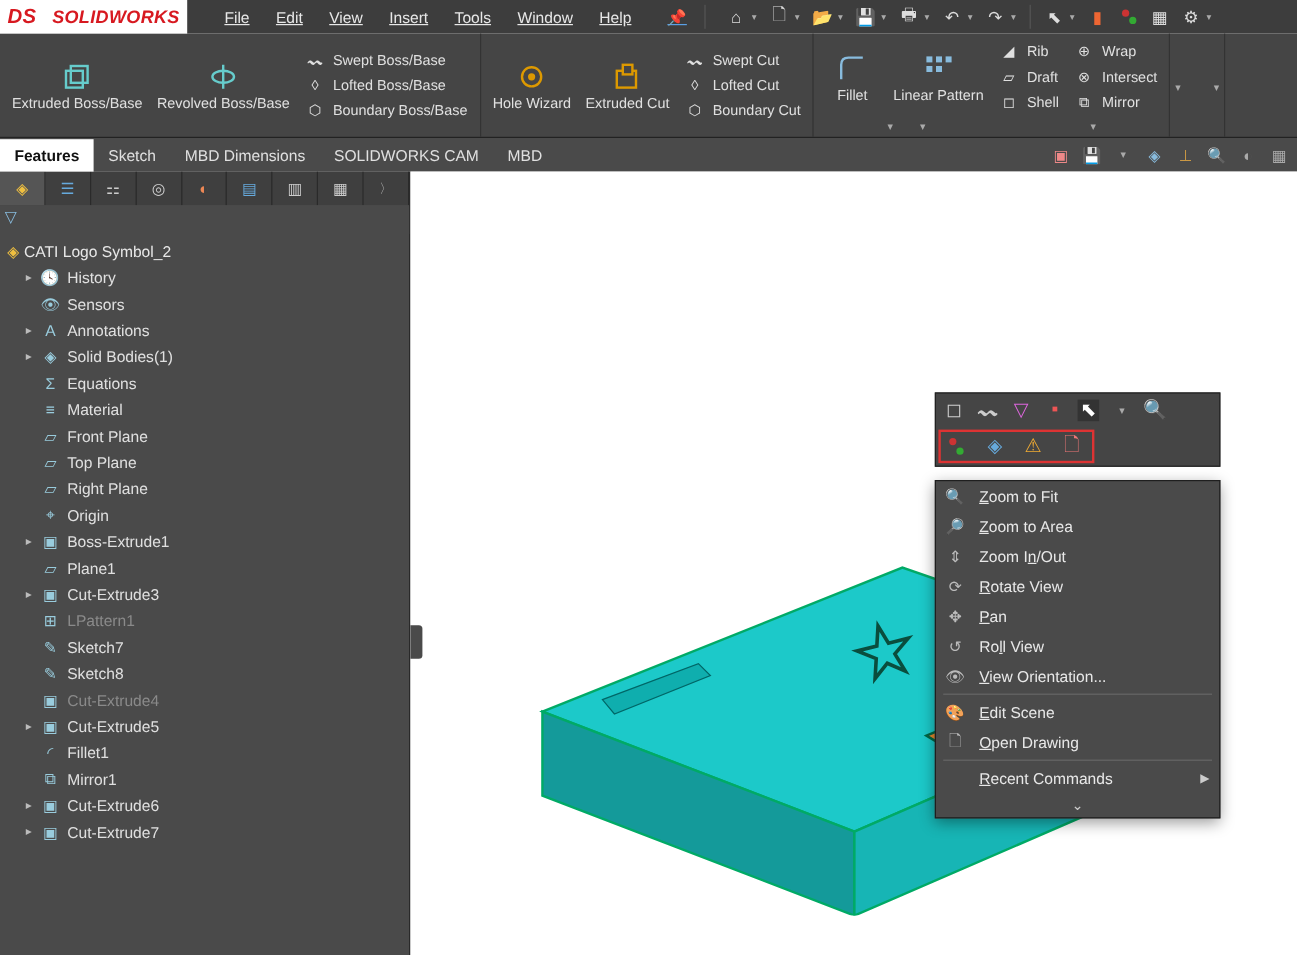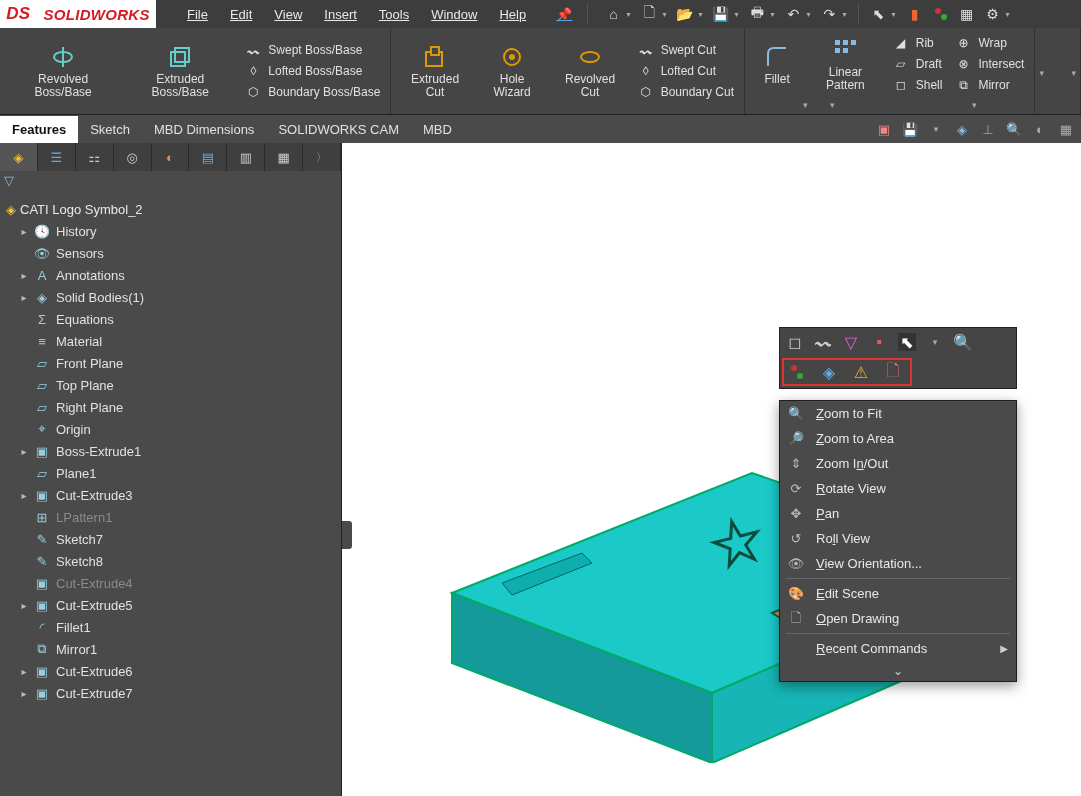--- a/index.html
+++ b/index.html
@@ -121,34 +121,34 @@
       <span class="qdrop">▾</span>
   </div>
 </div>
 
 <div class="ribbon">
   <div class="ribbon-group">
     <div class="hpair">
       <div class="big-btn">
         <span class="ico">
             <svg width="26" height="26">
-              <ellipse cx="13" cy="13" rx="9" ry="5" fill="none" stroke="#6cc" stroke-width="2"></ellipse>
-              <line x1="13" y1="3" x2="13" y2="23" stroke="#6cc" stroke-width="2"></line>
-            </svg>
-          </span>
-        <span class="lbl">Revolved Boss/Base</span>
+              <rect x="4" y="8" width="14" height="14" fill="none" stroke="#6cc" stroke-width="2"></rect>
+              <rect x="8" y="4" width="14" height="14" fill="none" stroke="#6cc" stroke-width="2"></rect>
+            </svg>
+          </span>
+        <span class="lbl">Extruded Boss/Base</span>
       </div>
       <div class="big-btn">
         <span class="ico">
             <svg width="26" height="26">
-              <rect x="4" y="8" width="14" height="14" fill="none" stroke="#6cc" stroke-width="2"></rect>
-              <rect x="8" y="4" width="14" height="14" fill="none" stroke="#6cc" stroke-width="2"></rect>
-            </svg>
-          </span>
-        <span class="lbl">Extruded Boss/Base</span>
+              <ellipse cx="13" cy="13" rx="9" ry="5" fill="none" stroke="#6cc" stroke-width="2"></ellipse>
+              <line x1="13" y1="3" x2="13" y2="23" stroke="#6cc" stroke-width="2"></line>
+            </svg>
+          </span>
+        <span class="lbl">Revolved Boss/Base</span>
       </div>
       <div class="row-btns">
         <div class="row-btn">
             <span class="sico">〰</span>
             <span>Swept Boss/Base</span>
           </div>
         <div class="row-btn">
             <span class="sico">◊</span>
             <span>Lofted Boss/Base</span>
           </div>
@@ -158,42 +158,34 @@
           </div>
       </div>
     </div>
   </div>
 
   <div class="ribbon-group">
     <div class="hpair">
       <div class="big-btn">
         <span class="ico">
             <svg width="26" height="26">
-              <rect x="4" y="8" width="16" height="14" fill="none" stroke="#d90" stroke-width="2"></rect>
-              <rect x="9" y="3" width="8" height="8" fill="#454545" stroke="#d90" stroke-width="2"></rect>
-            </svg>
-          </span>
-        <span class="lbl">Extruded Cut</span>
+              <circle cx="13" cy="13" r="8" fill="none" stroke="#d90" stroke-width="2"></circle>
+              <circle cx="13" cy="13" r="3" fill="#d90"></circle>
+            </svg>
+          </span>
+        <span class="lbl">Hole Wizard</span>
       </div>
       <div class="big-btn">
         <span class="ico">
             <svg width="26" height="26">
-              <circle cx="13" cy="13" r="8" fill="none" stroke="#d90" stroke-width="2"></circle>
-              <circle cx="13" cy="13" r="3" fill="#d90"></circle>
-            </svg>
-          </span>
-        <span class="lbl">Hole Wizard</span>
-      </div>
-      <div class="big-btn">
-        <span class="ico">
-            <svg width="26" height="26">
-              <ellipse cx="13" cy="13" rx="9" ry="5" fill="none" stroke="#d90" stroke-width="2"></ellipse>
-            </svg>
-          </span>
-        <span class="lbl">Revolved Cut</span>
+              <rect x="4" y="8" width="16" height="14" fill="none" stroke="#d90" stroke-width="2"></rect>
+              <rect x="9" y="3" width="8" height="8" fill="#454545" stroke="#d90" stroke-width="2"></rect>
+            </svg>
+          </span>
+        <span class="lbl">Extruded Cut</span>
       </div>
       <div class="row-btns">
         <div class="row-btn">
             <span class="sico">〰</span>
             <span>Swept Cut</span>
           </div>
         <div class="row-btn">
             <span class="sico">◊</span>
             <span>Lofted Cut</span>
           </div>

